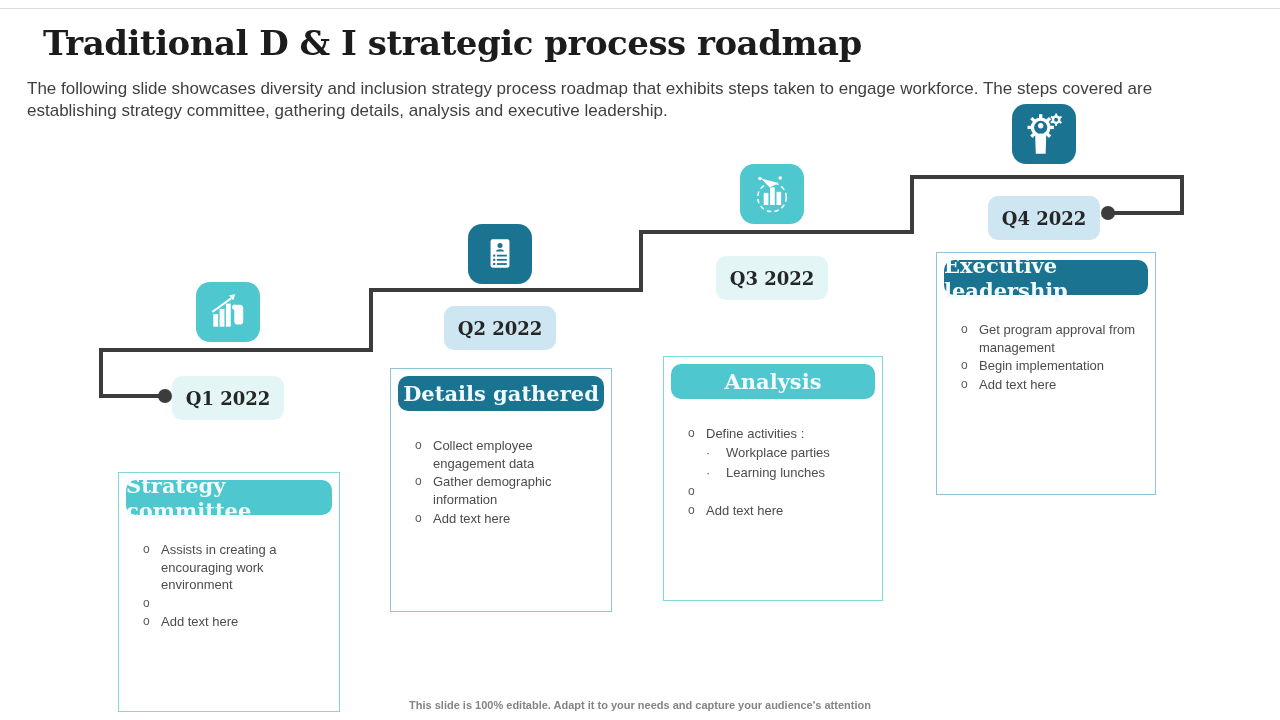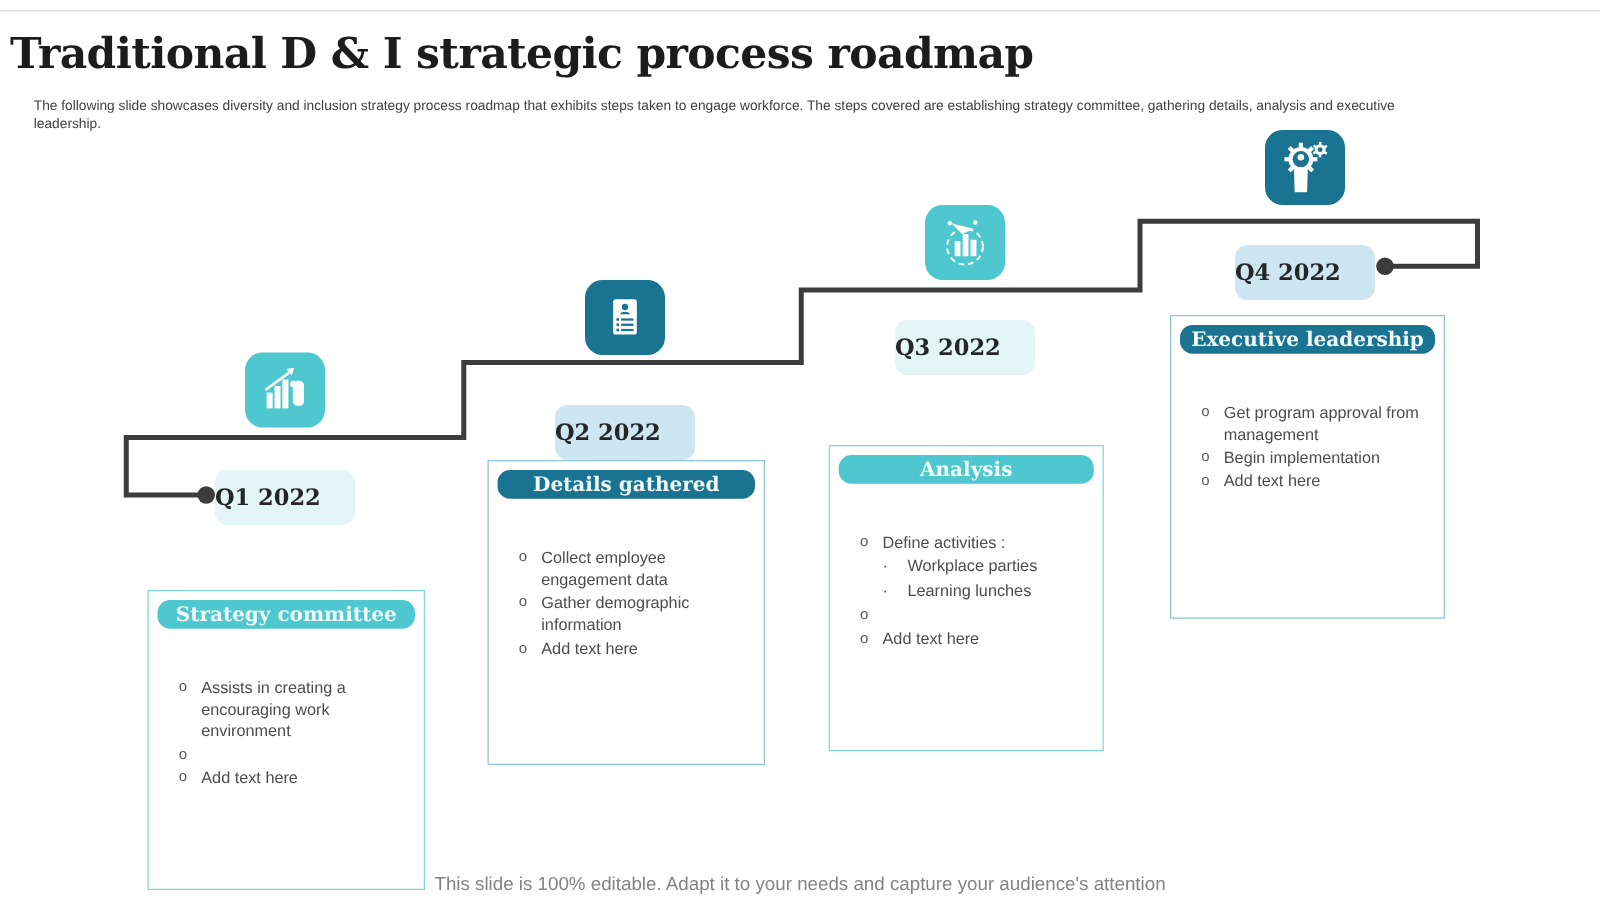--- a/index.html
+++ b/index.html
@@ -3,78 +3,78 @@
 <meta charset="utf-8">
 <style>
   html,body{margin:0;padding:0;background:#ffffff;}
   .slide{
     position:relative;width:1280px;height:720px;background:#fff;
     font-family:"Liberation Sans",sans-serif;overflow:hidden;
   }
   .top-rule{position:absolute;left:0;right:0;top:8px;height:0;border-top:1px solid #dcdcdc;}
 
   .title{
-    position:absolute;left:8px;top:24px;margin:0;
+    position:absolute;left:43px;top:24px;margin:0;
     font-family:"DejaVu Serif","Liberation Serif",serif;
     font-weight:700;font-size:34px;line-height:1.15;color:#1c1c1c;letter-spacing:-0.5px;
   }
   .subtitle{
     position:absolute;left:27px;top:78px;width:1130px;margin:0;
-    font-size:11px;color:#3f3f3f;line-height:1.3;
+    font-size:17px;color:#3f3f3f;line-height:1.3;
   }
   .footer{
     position:absolute;left:0;top:699px;width:100%;text-align:center;
-    font-size:15px;color:#848484;
+    font-size:11px;color:#848484;font-weight:bold;
   }
 
   .connector{position:absolute;left:0;top:0;pointer-events:none;}
   .connector path{fill:none;stroke:var(--line-color);stroke-width:4;}
   .connector circle{fill:var(--line-color);}
 
   .icon-tile{position:absolute;width:64px;height:60px;border-radius:14px;}
   .theme-light.icon-tile{background:var(--teal-light);}
   .theme-dark.icon-tile{background:var(--teal-dark);}
   .icon-tile svg{position:absolute;left:50%;top:50%;transform:translate(-50%,-50%);}
   .icon-tile .wht{fill:#ffffff;}
   .icon-tile .wht-st{stroke:#ffffff;fill:none;}
   .theme-dark .inner{fill:var(--teal-dark);}
 
   .pill{
     position:absolute;width:112px;height:44px;border-radius:10px;
-    display:flex;align-items:center;
+    display:flex;align-items:center;justify-content:center;
     font-family:"DejaVu Serif","Liberation Serif",serif;font-weight:700;font-size:18px;color:#262626;
   }
   .pill.theme-light{background:var(--pill-mint);}
   .pill.theme-dark{background:var(--pill-blue);}
 
   .card{position:absolute;background:#fff;}
   .card.theme-light{border:1px solid var(--border-mint);margin-top:44px;}
   .card.theme-dark{border:1px solid var(--border-blue);}
   .card-header{
-    position:absolute;left:7px;right:7px;top:7px;height:23px;border-radius:10px;
+    position:absolute;left:7px;right:7px;top:7px;height:35px;border-radius:10px;
     display:flex;align-items:center;justify-content:center;
-    font-family:"DejaVu Serif","Liberation Serif",serif;font-weight:700;font-size:16px;color:#f2fbfc;
+    font-family:"DejaVu Serif","Liberation Serif",serif;font-weight:700;font-size:21px;color:#f2fbfc;
   }
   .theme-light .card-header{background:var(--teal-light);}
   .theme-dark .card-header{background:var(--teal-dark);}
 
   .bullets{
     position:absolute;left:0;right:10px;top:68px;margin:0;padding:0 6px 0 24px;list-style:none;
     font-size:13px;line-height:1.36;color:#4c4c4c;
   }
   .bullets li{display:flex;margin:0 0 1px 0;}
   .bullets .mk{flex:0 0 18px;color:#5a5a5a;font-size:12px;line-height:1.45;}
   .bullets .tx{flex:1;}
   .bullets li.sub{padding-left:18px;}
   .bullets li.sub .mk{flex:0 0 20px;text-align:left;font-size:13px;}
 
   
   .icon-q1{left:196px;top:282px;} .icon-q2{left:468px;top:224px;}
   .icon-q3{left:740px;top:164px;} .icon-q4{left:1012px;top:104px;}
-  .pill-q1{left:172px;top:376px;} .pill-q2{left:444px;top:324px;}
+  .pill-q1{left:172px;top:376px;} .pill-q2{left:444px;top:306px;}
   .pill-q3{left:716px;top:256px;} .pill-q4{left:988px;top:196px;}
   .card-q1{left:118px;top:428px;width:220px;height:238px;}
   .card-q2{left:390px;top:368px;width:220px;height:242px;}
   .card-q3{left:663px;top:312px;width:218px;height:243px;}
   .card-q4{left:936px;top:252px;width:218px;height:241px;}
 </style>
 </head>
 <body>
 
 <div class="slide">

